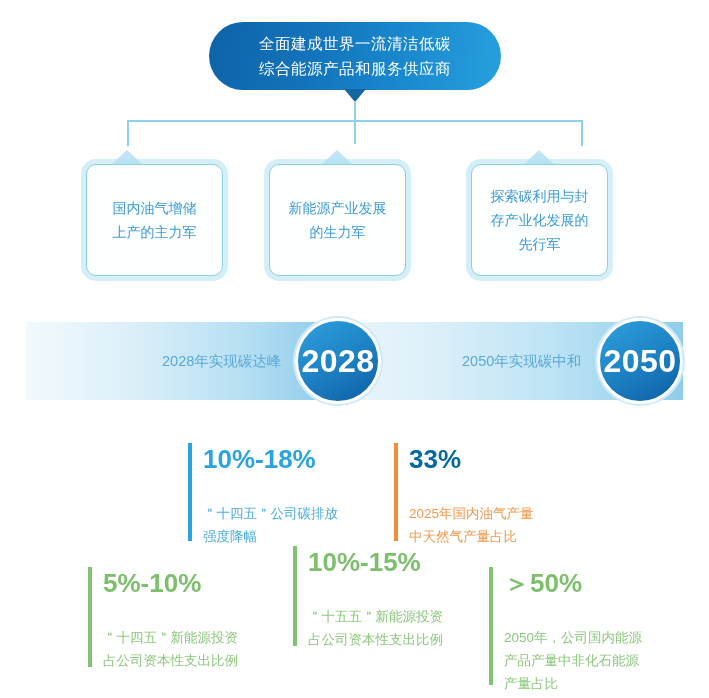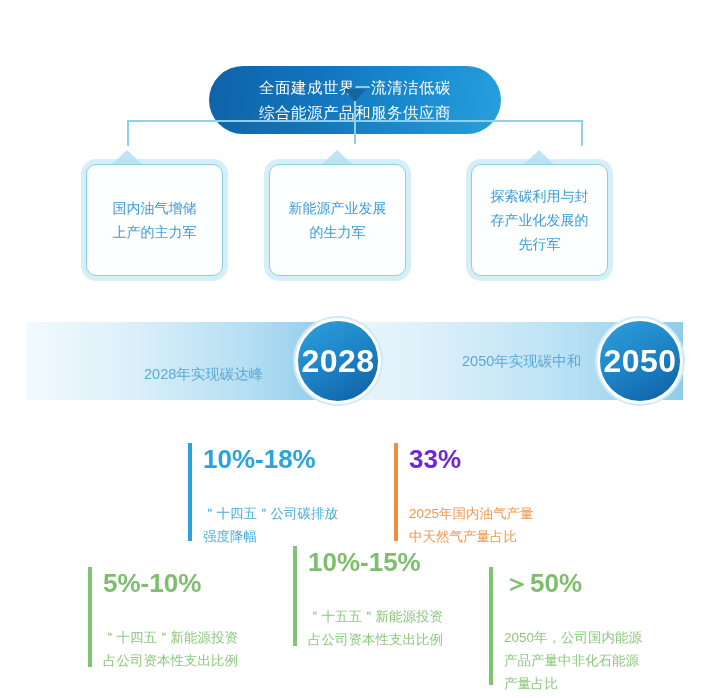--- a/index.html
+++ b/index.html
@@ -22,21 +22,20 @@
     left: 209px;
     top: 22px;
     width: 292px;
     height: 68px;
     border-radius: 34px;
     background: linear-gradient(100deg, #0f63a8 0%, #1273bb 35%, #1b8bd0 70%, #27a0dd 100%);
     display: flex;
     align-items: center;
     justify-content: center;
     box-sizing: border-box;
-    margin-top: 44px;
   }
   #header-banner .banner-text {
     color: #ffffff;
     font-size: 15.5px;
     line-height: 25px;
     text-align: center;
     letter-spacing: 0.5px;
     white-space: pre-line;
     font-weight: 500;
   }
@@ -143,21 +142,21 @@
     clip-path: polygon(16px 0, 341px 0, 341px 78px, 16px 78px, 0 39px);
   }
   .tl-label {
     position: absolute;
     top: 28px;
     color: #5aa9d8;
     font-size: 14.5px;
     line-height: 22px;
     white-space: nowrap;
   }
-  #tl-label-0 { left: 118px; margin-top: 13px; }
+  #tl-label-0 { left: 136px; }
   #tl-label-1 { left: 436px; }
 
   .tl-badge {
     position: absolute;
     top: 318px;
     width: 86px;
     height: 86px;
     border-radius: 50%;
     background: linear-gradient(150deg, #2f9fdc 0%, #1f86c8 45%, #0d5fa3 100%);
     border: 3px solid #ffffff;
@@ -201,21 +200,21 @@
     font-size: 13.5px;
     line-height: 23px;
     white-space: pre-line;
   }
 
   .stat.blue  .stat-bar { background: #2aa3e0; }
   .stat.blue  .stat-value { color: #2aa3e0; }
   .stat.blue  .stat-desc  { color: #4badde; }
 
   .stat.orange .stat-bar { background: #ef8f3c; }
-  .stat.orange .stat-value { color: #6d28d9; }
+  .stat.orange .stat-value { color: #0369a1; }
   .stat.orange .stat-desc  { color: #f0974c; }
 
   .stat.green .stat-bar { background: #82c273; }
   .stat.green .stat-value { color: #7dbf6d; }
   .stat.green .stat-desc  { color: #8cc77d; }
 
   #stat-mid-0 { left: 188px; top: 443px; width: 190px; height: 98px; }
   #stat-mid-1 { left: 394px; top: 443px; width: 190px; height: 98px; }
 
   #stat-bot-0 { left: 88px;  top: 567px; width: 196px; height: 100px; }

